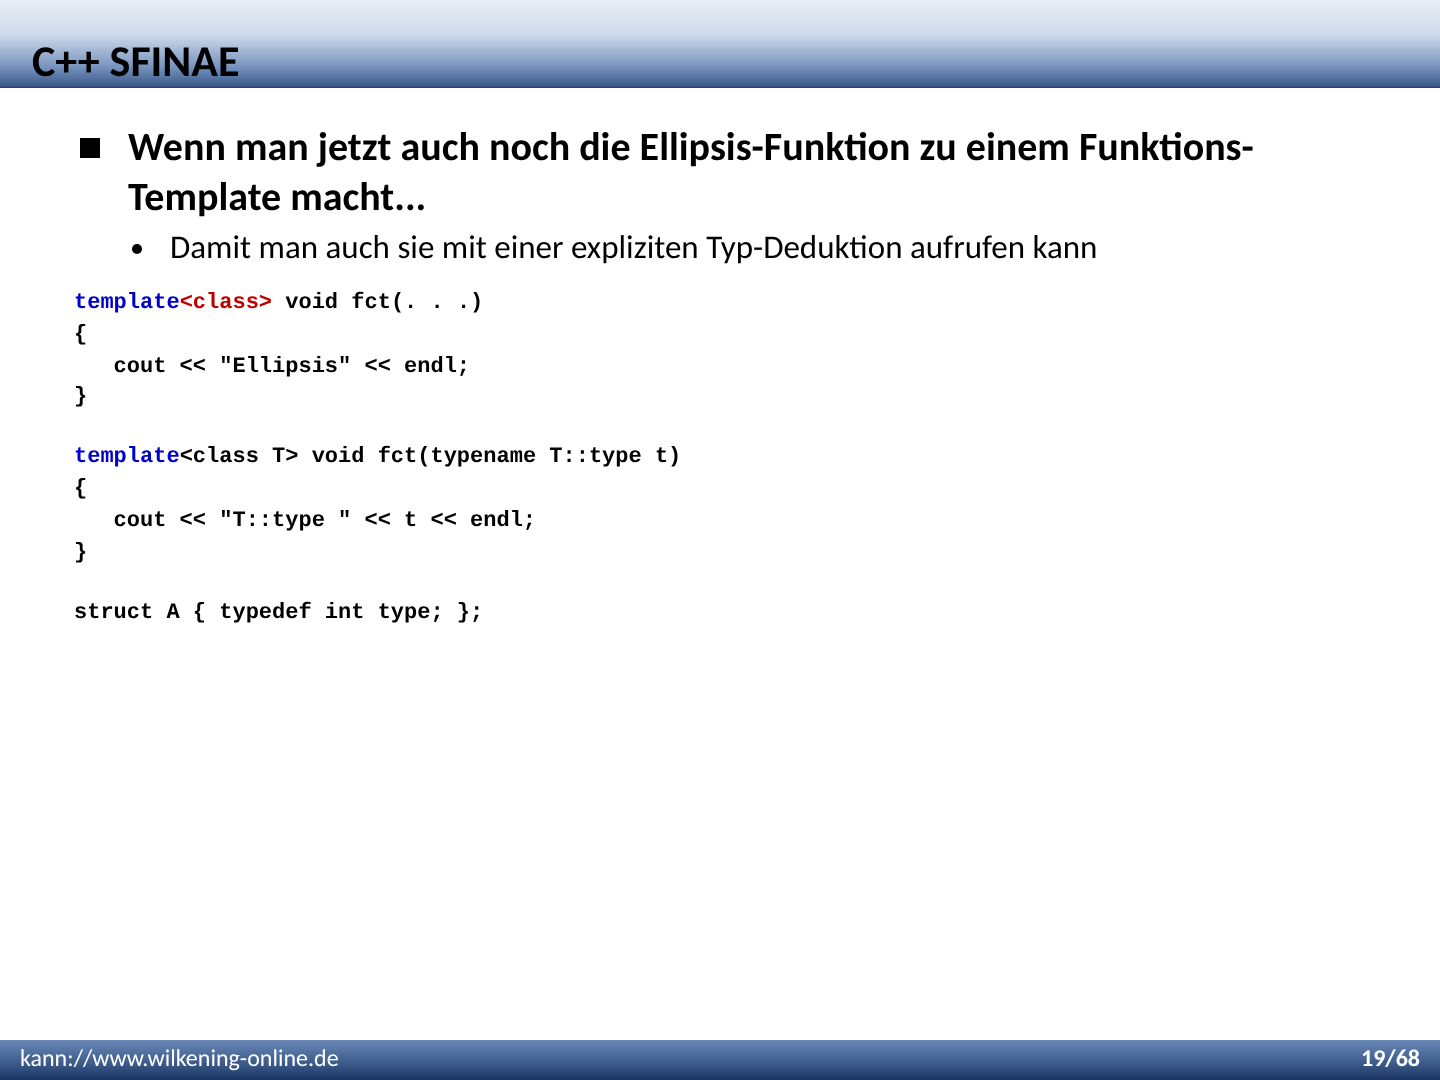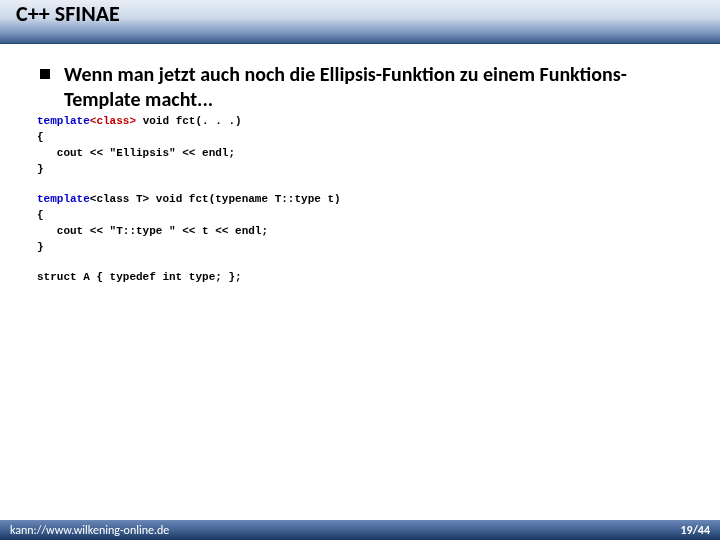--- a/index.html
+++ b/index.html
@@ -8,21 +8,21 @@
     height: 540px;
     font-family: Calibri, Arial, sans-serif;
     background: #fff;
     position: relative;
     overflow: hidden;
   }
   .title-bar {
     height: 44px;
     background: linear-gradient(to bottom, #e8eef6 0%, #cdd9ea 40%, #7a96c0 75%, #3a5a8a 98%, #1a3560 100%);
     display: flex;
-    align-items: flex-start;
+    align-items: flex-end;
     padding-left: 16px;
   }
   .title-bar h1 {
     font-size: 22px;
     font-weight: bold;
     color: #000;
   }
   .content {
     padding: 18px 20px 0 40px;
   }
@@ -99,20 +99,24 @@
   <h1>C++ SFINAE</h1>
 </div>
 
 <div class="content">
 
   <div class="bullet-main">
     <div class="sq"></div>
     <div class="txt">Wenn man jetzt auch noch die Ellipsis-Funktion zu einem Funktions-Template macht...</div>
   </div>
 
+  <div class="bullet-sub">
+    <div class="dot"></div>
+    <div class="txt">Damit man auch sie mit einer expliziten Typ-Deduktion aufrufen kann</div>
+  </div>
 
   <div class="code"><span class="kw">template</span><span class="tparam">&lt;class&gt;</span><span> void fct(. . .)</span>
 <span>{</span>
 <span>   cout &lt;&lt; "Ellipsis" &lt;&lt; endl;</span>
 <span>}</span></div>
 
   <div class="spacer"></div>
 
   <div class="code"><span class="kw">template</span><span>&lt;class T&gt; void fct(typename T::type t)</span>
 <span>{</span>
@@ -123,14 +127,14 @@
 
   <div class="code"><span>struct A { typedef int type; };</span></div>
 
   <div class="spacer"></div>
 
 
 </div>
 
 <div class="footer">
   <div class="left">kann://www.wilkening-online.de</div>
-  <div class="right">19/44</div>
+  <div class="right">19/68</div>
 </div>
 
 </body></html>

